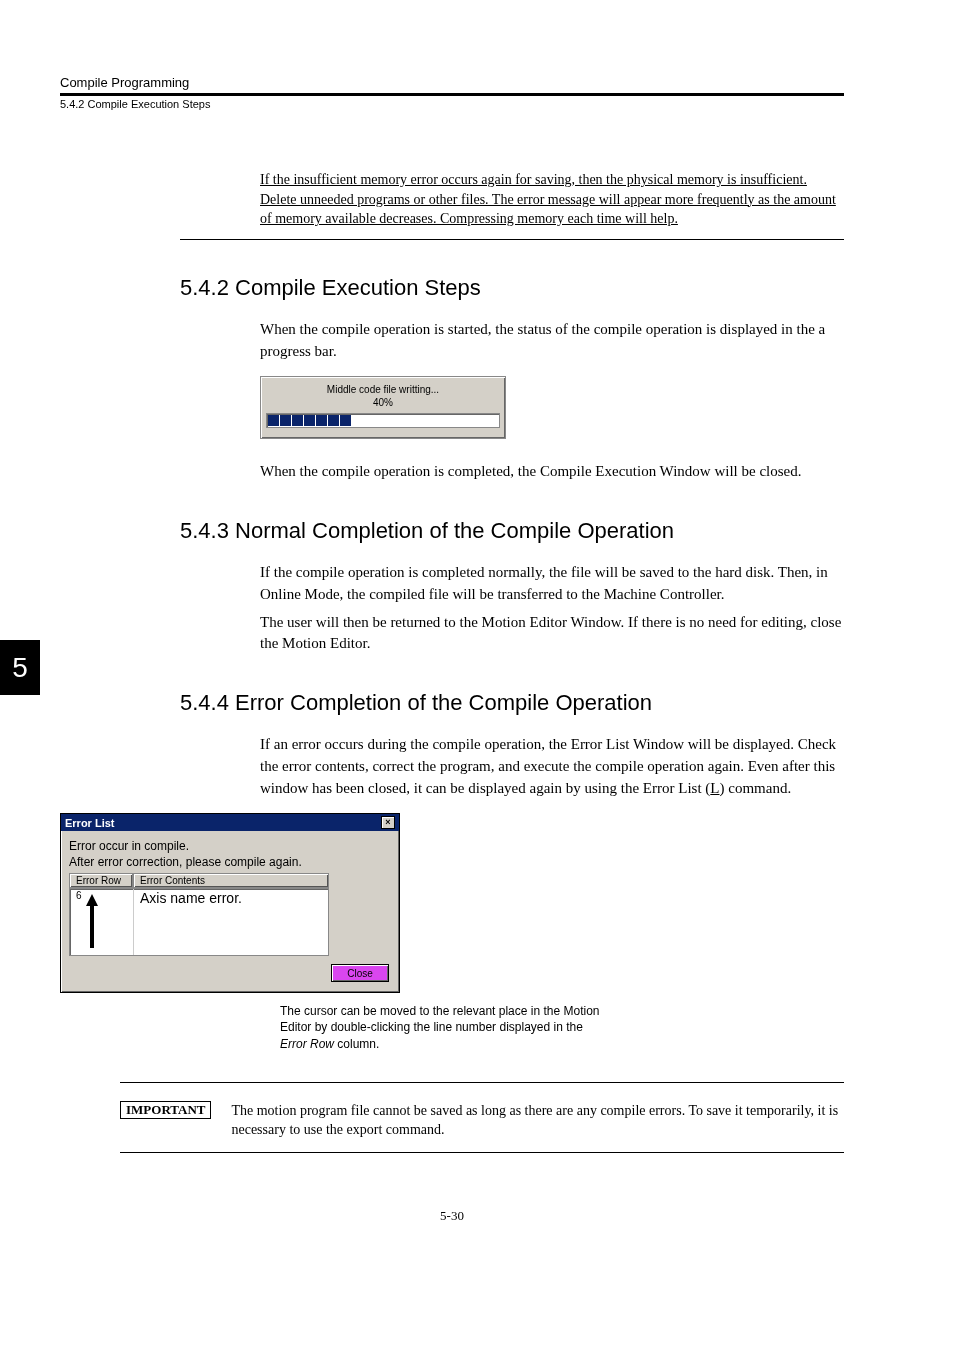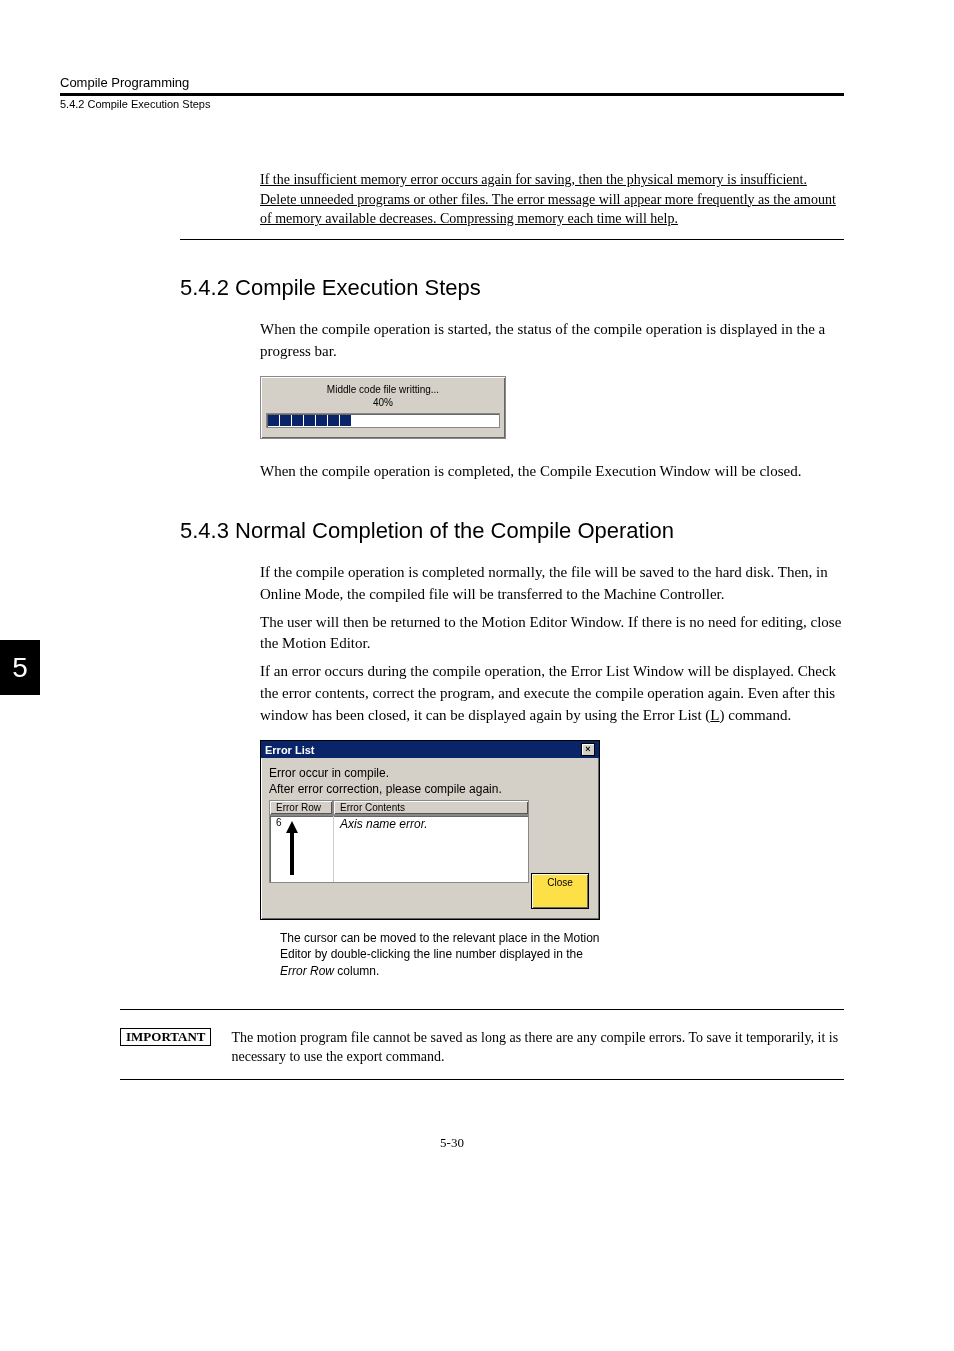--- a/index.html
+++ b/index.html
@@ -106,21 +106,20 @@
       align-items: center;
       padding: 1px;
       gap: 1px;
     }
     .progress-seg {
       width: 11px;
       height: 11px;
       background: #0a246a;
     }
     .error-dialog {
-      margin-left: 200px;
       margin-top: 14px;
       width: 340px;
       background: #d4d0c8;
       border: 1px solid #000;
       font-family: "MS Sans Serif", Arial, sans-serif;
       font-size: 10px;
       box-shadow: inset 1px 1px 0 #fff, inset -1px -1px 0 #666;
       position: relative;
     }
     .dialog-titlebar {
@@ -181,30 +180,29 @@
     }
     .dialog-td1 {
       width: 64px;
       padding: 1px 6px;
       font-size: 10px;
       border-right: 1px solid #ccc;
     }
     .dialog-td2 {
       flex: 1;
       padding: 1px 6px;
-      font-size: 12px;
-      font-style: italic;
+      font-size: 14px;
     }
     .dialog-close-btn {
       position: absolute;
       right: 10px;
       bottom: 10px;
       width: 58px;
-      height: 36px;
-      background: #fde047;
+      height: 18px;
+      background: #d946ef;
       border: 1px solid #000;
       box-shadow: inset 1px 1px 0 #fff, inset -1px -1px 0 #666;
       font-size: 10px;
       text-align: center;
       line-height: 18px;
       cursor: pointer;
     }
     .arrow-svg {
       position: absolute;
       left: 15px;
@@ -295,20 +293,21 @@
         <div class="progress-seg"></div>
     </div>
   </div>
 
   <div class="content-indent para">When the compile operation is completed, the Compile Execution Window will be closed.</div>
 
   <div class="h2">5.4.3  Normal Completion of the Compile Operation</div>
   <div class="content-indent para">If the compile operation is completed normally, the file will be saved to the hard disk. Then, in Online Mode, the compiled file will be transferred to the Machine Controller.</div>
   <div class="content-indent para">The user will then be returned to the Motion Editor Window. If there is no need for editing, close the Motion Editor.</div>
 
+  <div class="h2">5.4.4  Error Completion of the Compile Operation</div>
   <div class="content-indent para">
     <span>If an error occurs during the compile operation, the Error List Window will be displayed. Check the error contents, correct the program, and execute the compile operation again. Even after this window has been closed, it can be displayed again by using the Error List (</span><span class="underline">L</span><span>) command.</span>
   </div>
 
   <div class="error-dialog">
     <div class="dialog-titlebar">
       <span>Error List</span>
       <span class="dialog-close-x">×</span>
     </div>
     <div class="dialog-body" style="position:relative; padding-bottom:36px;">

